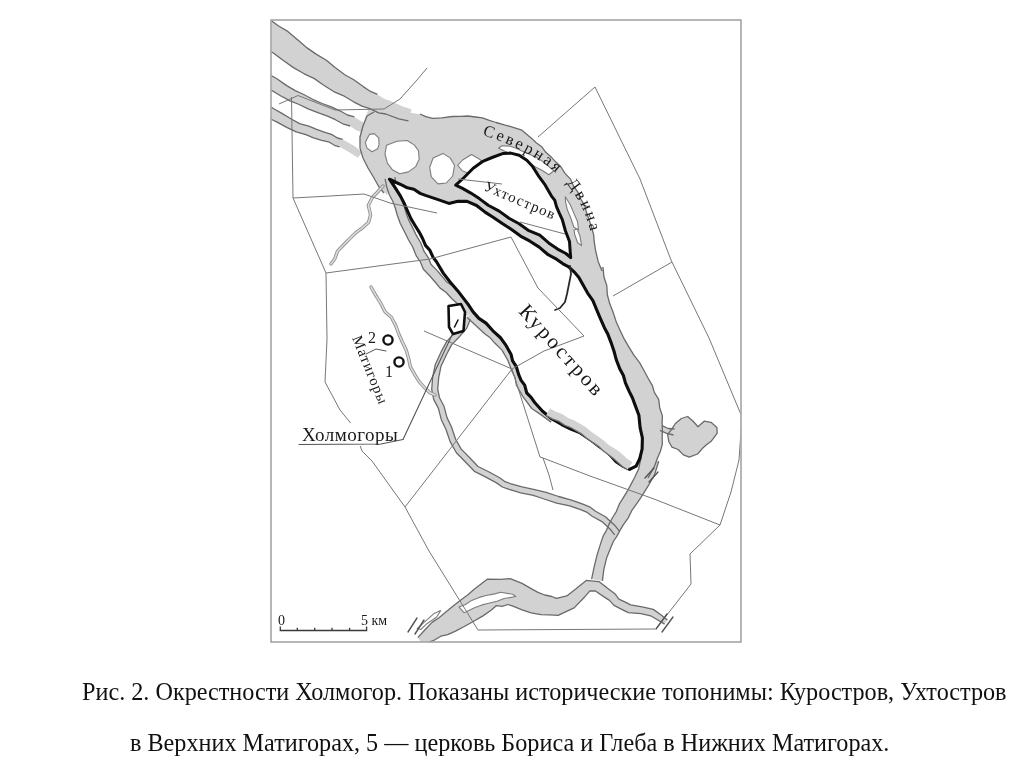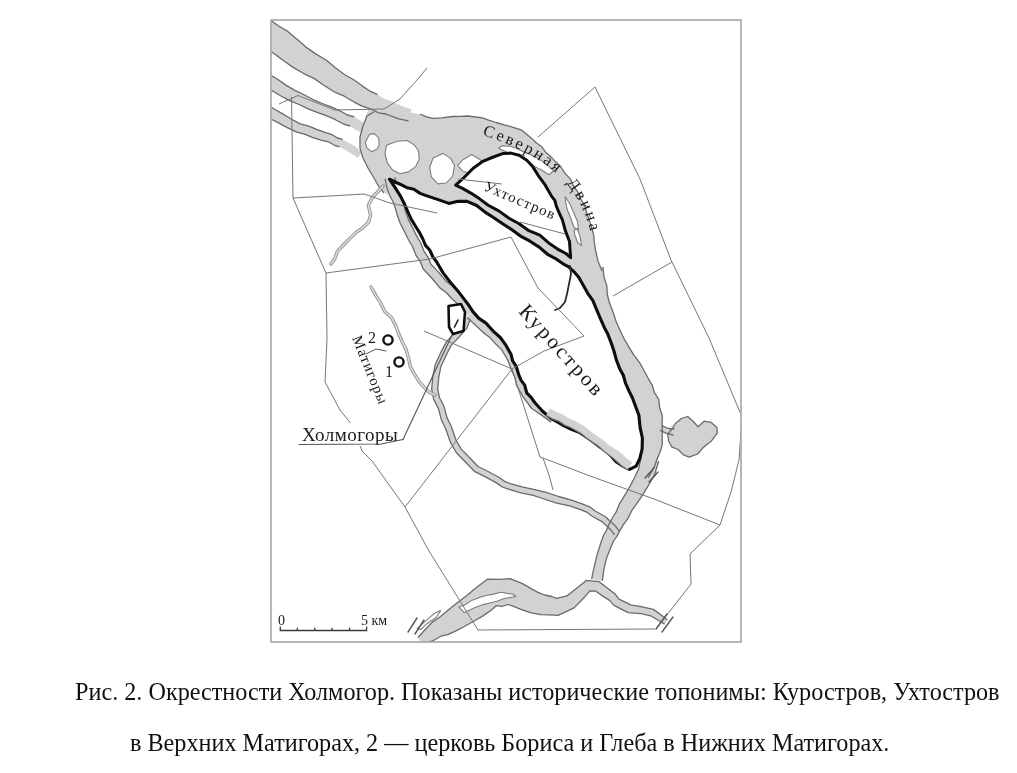--- a/index.html
+++ b/index.html
@@ -150,17 +150,17 @@
 <path d="M332.0,627.8 L332.0,630.5"></path>
 <path d="M349.6,627.8 L349.6,630.5"></path>
 </g>
 <text x="278" y="625" font-size="14" fill="#1a1a1a">0</text>
 <text x="361" y="625" font-size="14" fill="#1a1a1a">5 км</text>
 </g>
 
 <rect x="271" y="20" width="470" height="622" fill="none" stroke="#8f8f8f" stroke-width="1.3"></rect>
 </svg></div>
 
-<div class="cap" id="c1" style="left:75px;top:678px">Рис. 2. Окрестности Холмогор. Показаны исторические топонимы: Куростров, Ухтостров</div>
+<div class="cap" id="c1" style="left:82px;top:678px">Рис. 2. Окрестности Холмогор. Показаны исторические топонимы: Куростров, Ухтостров</div>
 
 
-<div class="cap" id="c3" style="left:130px;top:729px">в Верхних Матигорах, 2 — церковь Бориса и Глеба в Нижних Матигорах.</div>
+<div class="cap" id="c3" style="left:130px;top:729px">в Верхних Матигорах, 5 — церковь Бориса и Глеба в Нижних Матигорах.</div>
 </div>
 
 </body></html>

